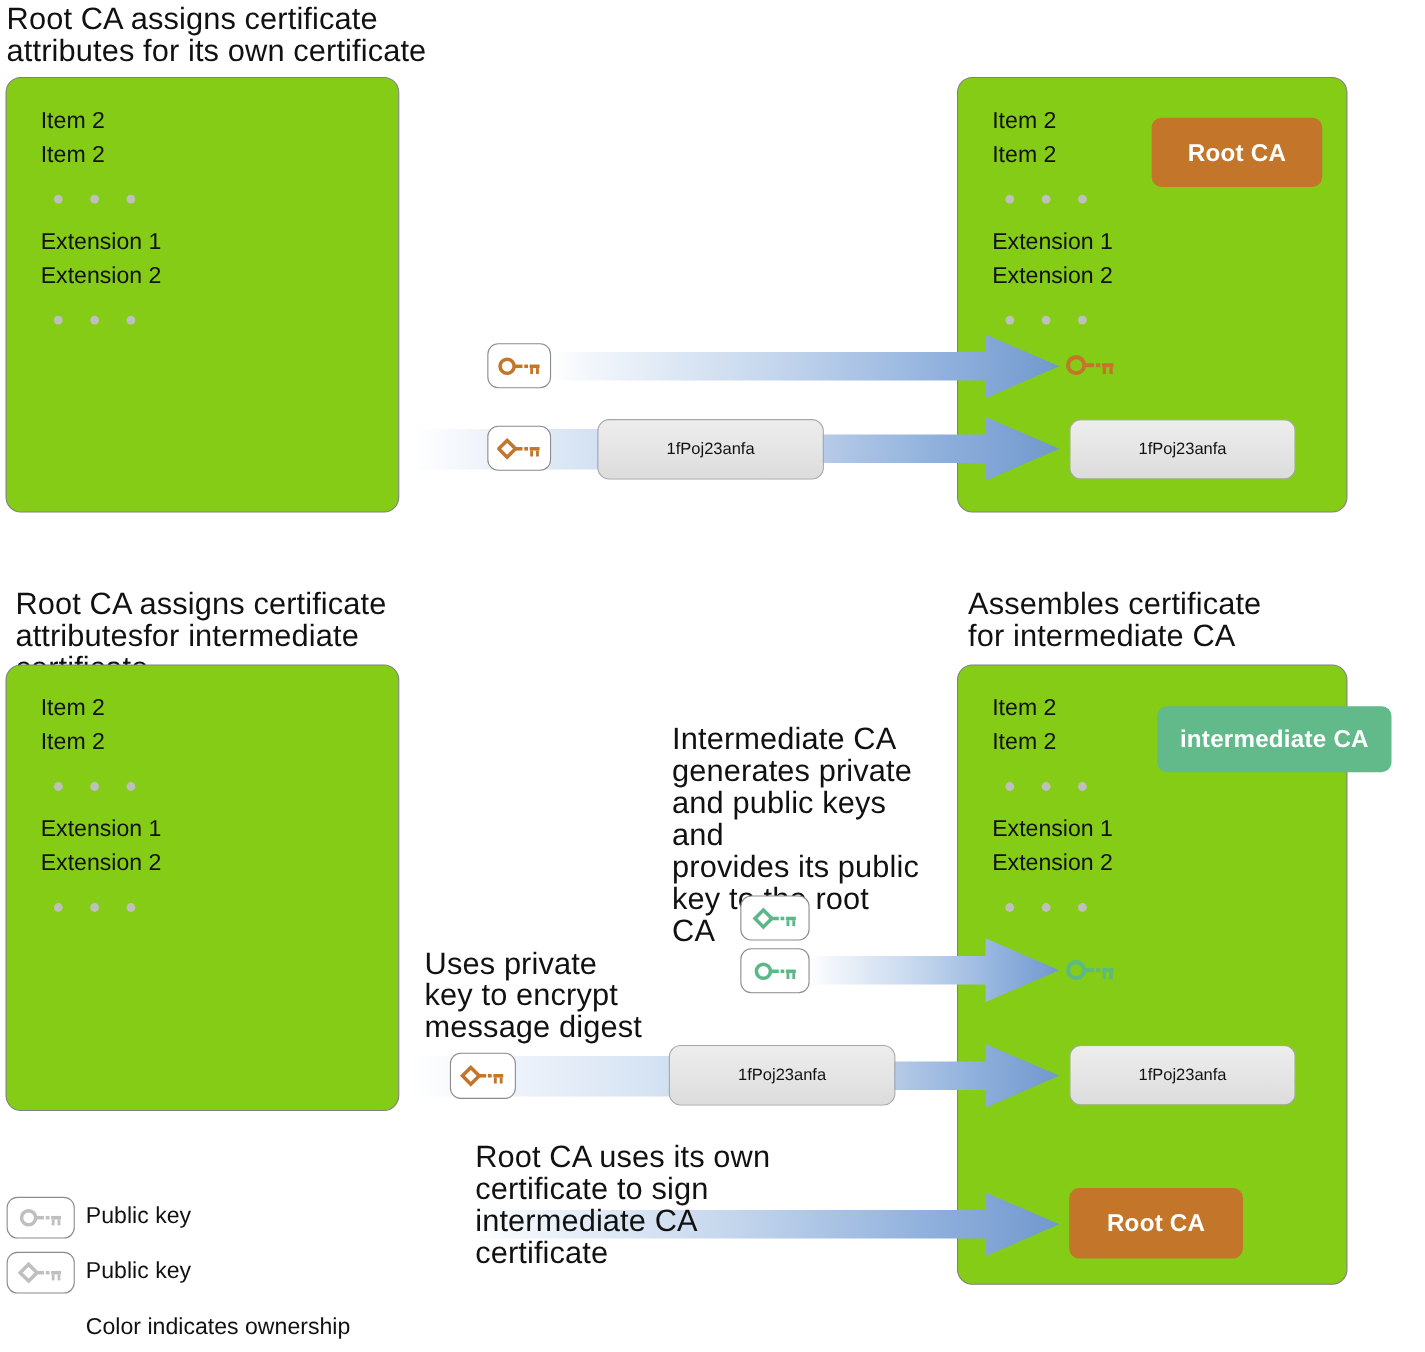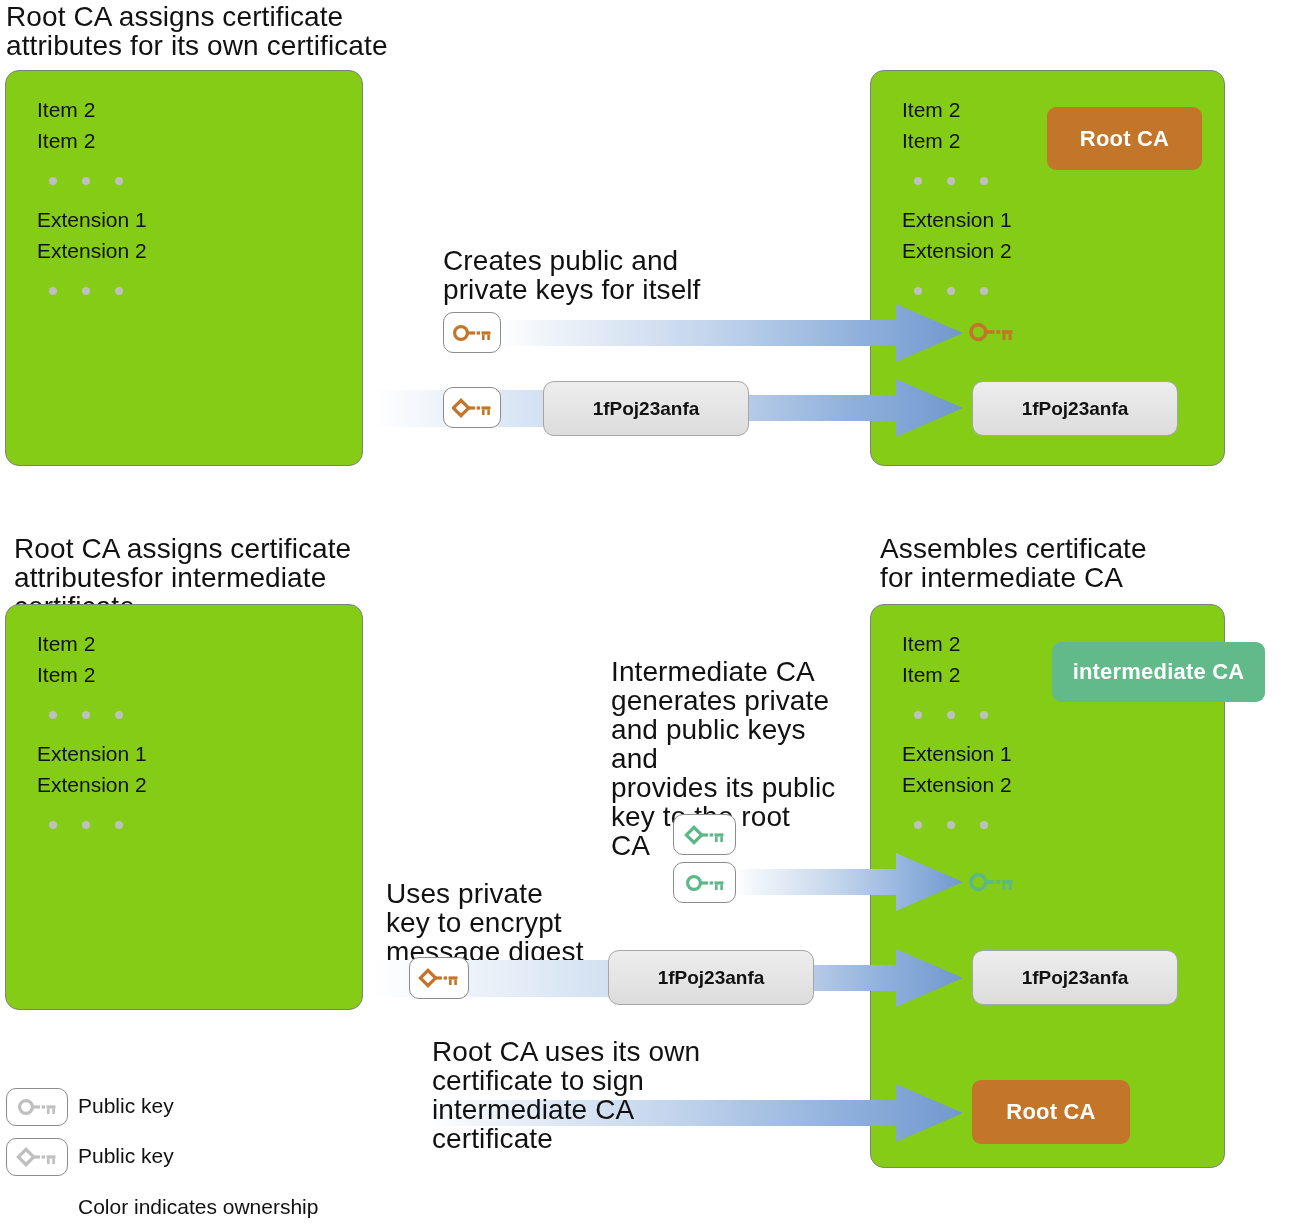--- a/index.html
+++ b/index.html
@@ -83,23 +83,22 @@
   
   .digest {
     position: absolute;
     box-sizing: border-box;
     display: flex;
     align-items: center;
     justify-content: center;
     border: 1.4px solid #a6a6a6;
     border-radius: 11px;
     background: linear-gradient(to bottom, #ededed 0%, #e4e4e4 55%, #dcdcdc 100%);
-    font-size: 19px;
+    font-size: 15px;
     color: #111111;
-    font-weight: bold;
   }
 
   
   .arrow { position: absolute; }
   .arrow svg { display: block; }
 
   
   .key-tile {
     position: absolute;
     box-sizing: border-box;
@@ -199,22 +198,20 @@
     <svg width="180" height="37" viewBox="0 0 180 37">
       <rect x="0" y="0" width="180" height="37" fill="url(#arrGradTail)"></rect>
     </svg>
   </div>
   <div class="arrow" style="left:740px; top:379px;">
     <svg width="223" height="58" viewBox="0 0 223 58">
       <path d="M0,16 L156,16 L156,0 L223,29 L156,58 L156,42 L0,42 Z" fill="url(#arrGradShort)"></path>
     </svg>
   </div>
 
-  <div class="caption abs" style="left:443px; top:246px; width:270px;">Creates public and
-private keys for itself</div>
 
   <div class="key-tile" style="left:443px; top:312px; width:58px; height:41px;">
     <svg width="40" height="24" viewBox="0 0 40 24">
       <circle cx="9" cy="12" r="6.4" fill="none" stroke="#c3762a" stroke-width="3.2"></circle>
       <rect x="15" y="10.4" width="8" height="3.2" fill="#c3762a"></rect>
       <rect x="24.6" y="10.4" width="3.4" height="3.2" fill="#c3762a"></rect>
       <rect x="29.5" y="10.4" width="9" height="3.2" fill="#c3762a"></rect>
       <rect x="30" y="13.6" width="2.6" height="5.4" fill="#c3762a"></rect>
       <rect x="35.3" y="13.6" width="2.6" height="5.4" fill="#c3762a"></rect>
     </svg>
@@ -285,21 +282,21 @@
       </div>
   </div>
 
   <div class="badge badge-inter" style="left:1052px; top:642px; width:213px; height:60px;">intermediate CA</div>
 
   <div class="caption abs" style="left:611px; top:657px; width:225px;">Intermediate CA
 generates private
 and public keys and
 provides its public
 key to the root CA</div>
-  <div class="caption abs" style="left:386px; top:879px; width:215px;">Uses private
+  <div class="caption abs" style="left:386px; top:861px; width:215px;">Uses private
 key to encrypt
 message digest</div>
 
   <div class="arrow" style="left:735px; top:853px;">
     <svg width="228" height="58" viewBox="0 0 228 58">
       <path d="M0,16 L161,16 L161,0 L228,29 L161,58 L161,42 L0,42 Z" fill="url(#arrGrad)"></path>
     </svg>
   </div>
 
   <div class="key-tile" style="left:673px; top:814px; width:63px; height:41px;">

